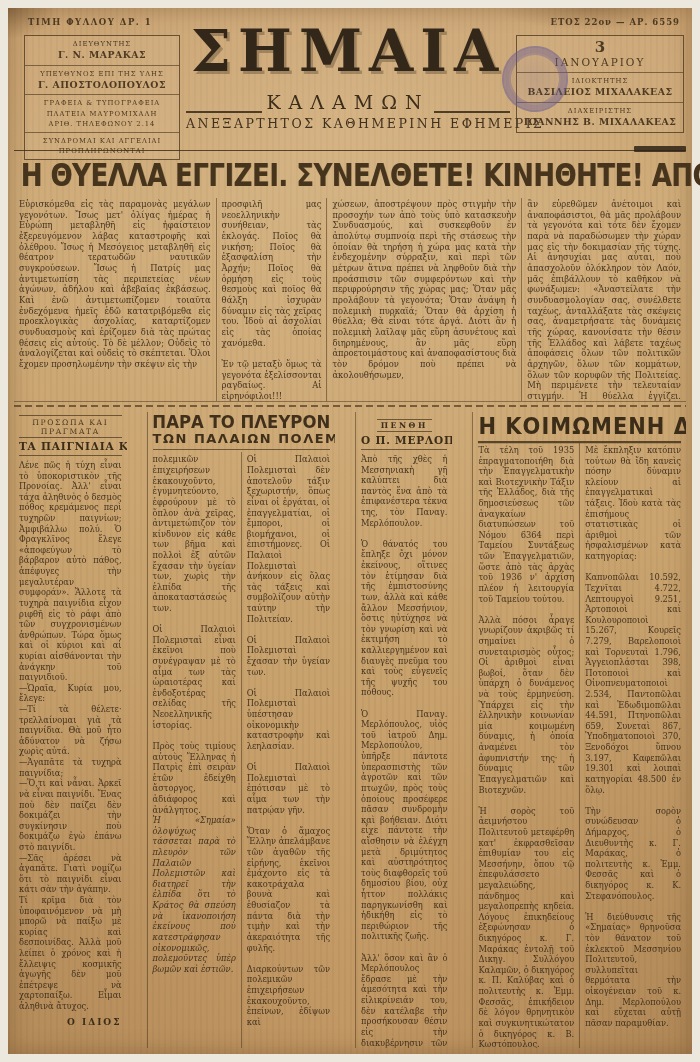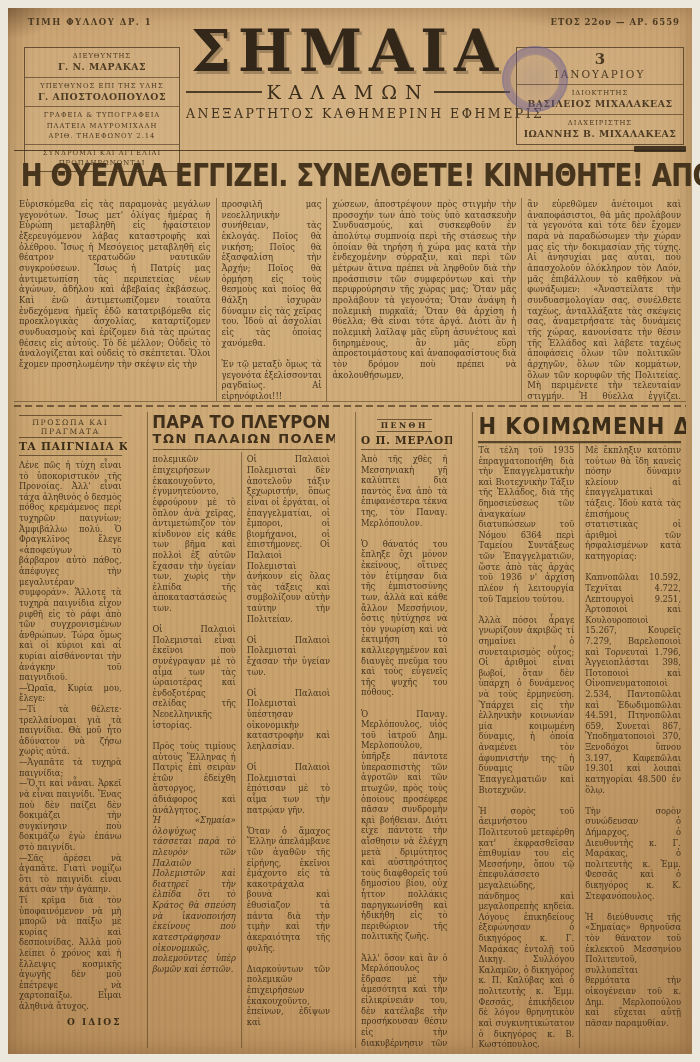--- a/index.html
+++ b/index.html
@@ -30,39 +30,39 @@
   .masthead { position:relative; height:136px; flex:none; }
   .price {
     position:absolute; top:5px; left:14px;
     font-size:8.5px; font-weight:bold; letter-spacing:1.5px; color:#4c3a22;
   }
   .issue-info {
     position:absolute; top:5px; right:6px;
     font-size:8.5px; font-weight:bold; letter-spacing:1px; color:#4c3a22;
   }
   .info-box {
-    position:absolute; top:35px;
+    position:absolute; top:23px;
     border:1px solid rgba(70,50,25,.75);
     background:rgba(255,245,220,.06);
     text-align:center; color:#4c3a22;
   }
   .info-box .row { padding:3px 2px 3px 2px; border-bottom:1px solid rgba(70,50,25,.6); }
   .info-box .row:last-child { border-bottom:none; }
   .lbl { font-size:6.8px; letter-spacing:1px; line-height:1.5; }
   .nm  { font-size:9.3px; font-weight:bold; letter-spacing:.5px; line-height:1.35; }
   .box-left  { left:10px;  width:156px; }
   .box-right { right:2px;  width:168px; }
   .center-head { position:absolute; left:172px; right:176px; top:12px; text-align:center; }
   .paper-title {
     font-size:57px; line-height:.95; font-weight:bold; letter-spacing:7px;
     color:#33271a;
     text-shadow:2.5px 2.5px 0 rgba(51,39,22,.30);
     white-space:nowrap;
   }
-  .kalamon-row { display:flex; align-items:center; margin-top:3px; }
+  .kalamon-row { display:flex; align-items:flex-end; margin-top:13px; }
   .kalamon-row .rule { flex:1; height:0; border-top:2px solid rgba(55,42,24,.85); }
   .kalamon {
     font-size:19px; letter-spacing:8px; padding:0 4px; color:#3b2d1b; font-weight:500;
     white-space:nowrap;
   }
   .tagline { margin-top:3px; font-size:12.5px; letter-spacing:2.5px; color:#3f301d; white-space:nowrap; }
   .weekday { font-size:13px; font-weight:bold; letter-spacing:2px; padding-top:4px; }
   .daynum  { font-size:15px; font-weight:bold; line-height:1.1; }
   .monthnm { font-size:10.5px; letter-spacing:2px; line-height:1.3; }
   .yearnm  { font-size:13.5px; font-weight:bold; letter-spacing:1px; line-height:1.3; padding-bottom:3px;}

